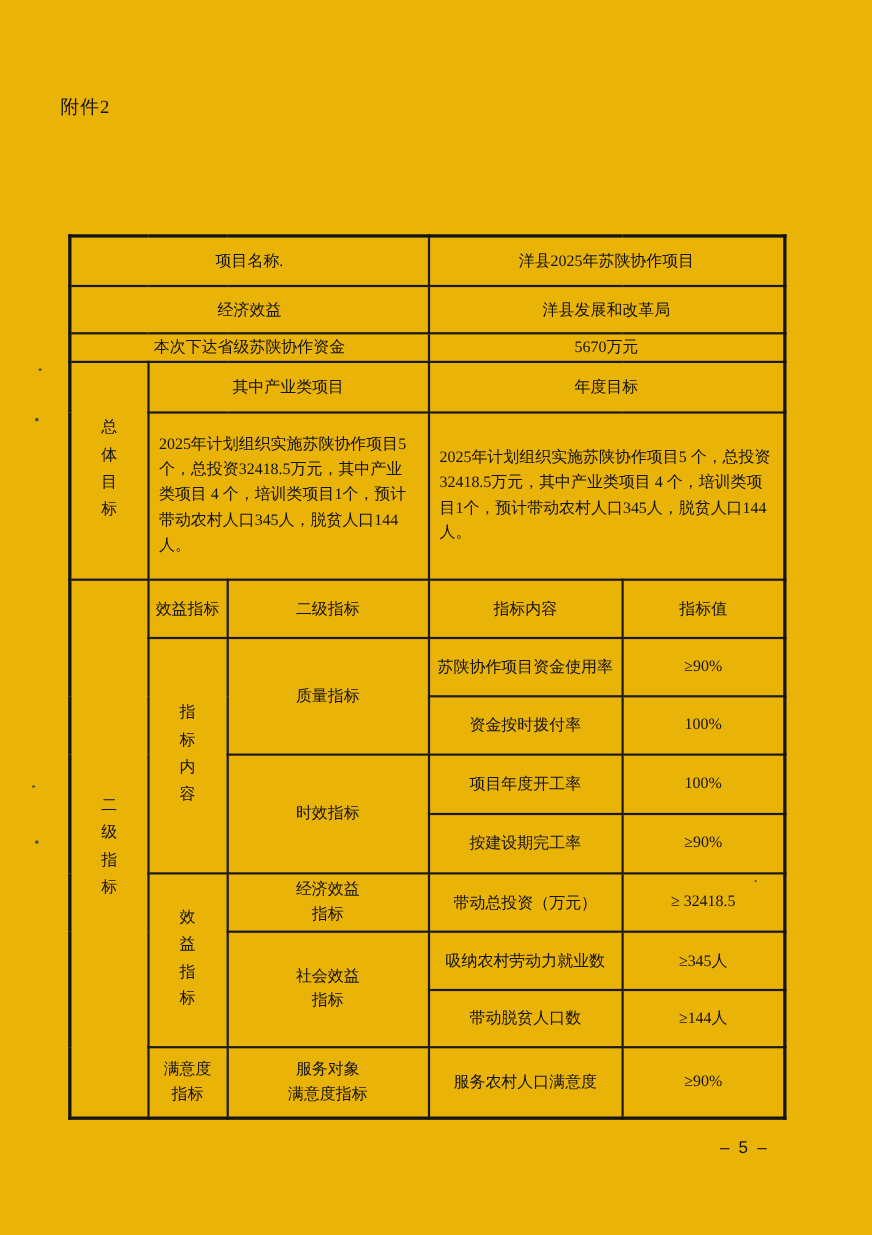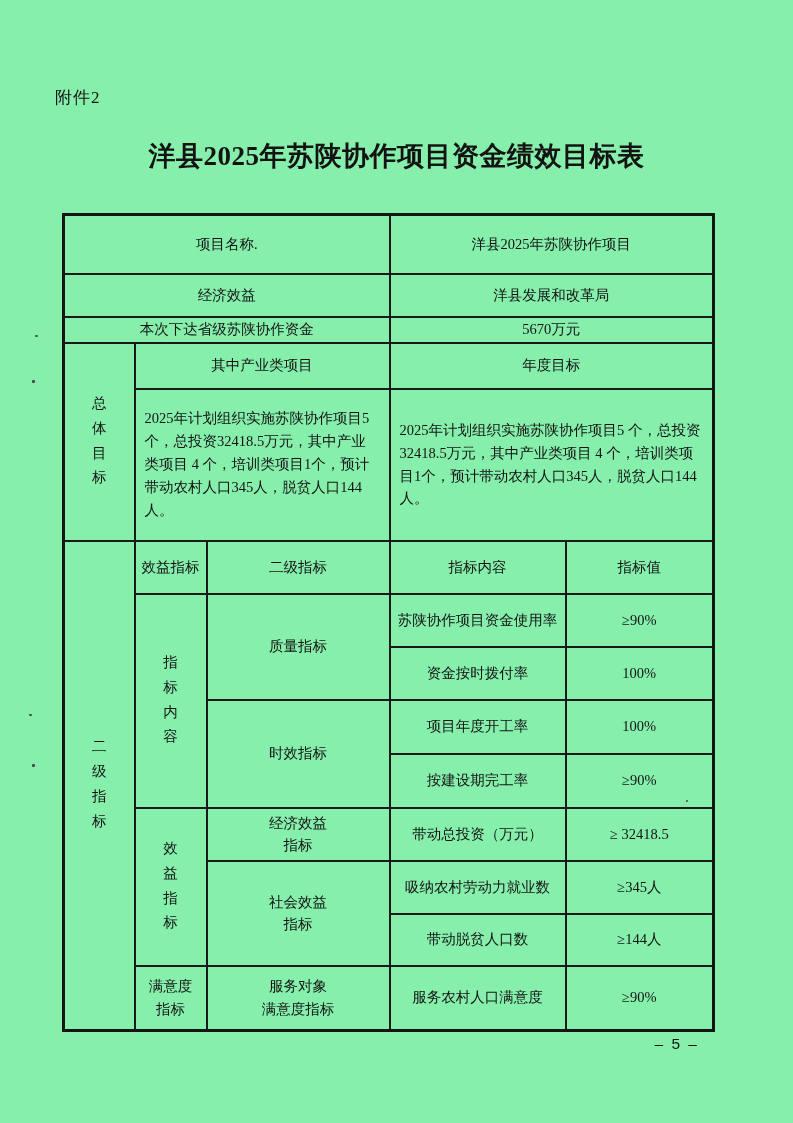--- a/index.html
+++ b/index.html
@@ -1,21 +1,21 @@
 <!DOCTYPE html>
 <html><head>
 <meta charset="utf-8">
 <style>
   html, body { margin: 0; padding: 0; background: #888; }
   #page {
     position: relative;
     width: 793px;
     height: 1123px;
     margin: 0 auto;
-    background: #86efac;
+    background: #eab308;
     font-family: "Liberation Serif", "DejaVu Serif", serif;
     color: #131313;
     overflow: hidden;
   }
   #attachment-label {
     position: absolute;
     left: 55px;
     top: 86px;
     font-size: 17px;
     letter-spacing: 1px;
@@ -78,33 +78,32 @@
     border-radius: 1px;
   }
 </style>
 </head>
 <body>
 
 <div id="page">
 
   <div id="attachment-label">附件2</div>
 
-  <div id="doc-title">洋县2025年苏陕协作项目资金绩效目标表</div>
 
   <table id="main-table">
     <colgroup>
       <col style="width:71px">
       <col style="width:72px">
       <col style="width:183px">
       <col style="width:176px">
       <col style="width:148px">
     </colgroup>
 
     <tbody>
-        <tr style="height:59px">
+        <tr style="height:45px">
       <td colspan="3">项目名称.</td>
       <td colspan="2">洋县2025年苏陕协作项目</td>
     </tr>
     <tr style="height:43px">
       <td colspan="3">经济效益</td>
       <td colspan="2">洋县发展和改革局</td>
     </tr>
     <tr style="height:26px">
       <td colspan="3">本次下达省级苏陕协作资金</td>
       <td colspan="2">5670万元</td>

